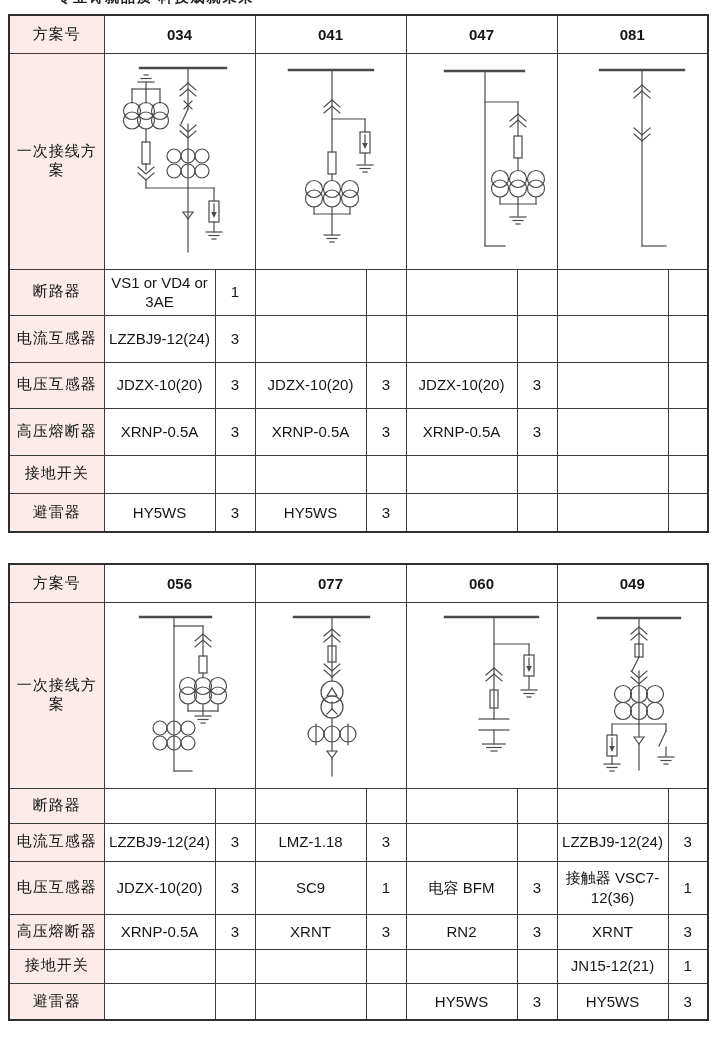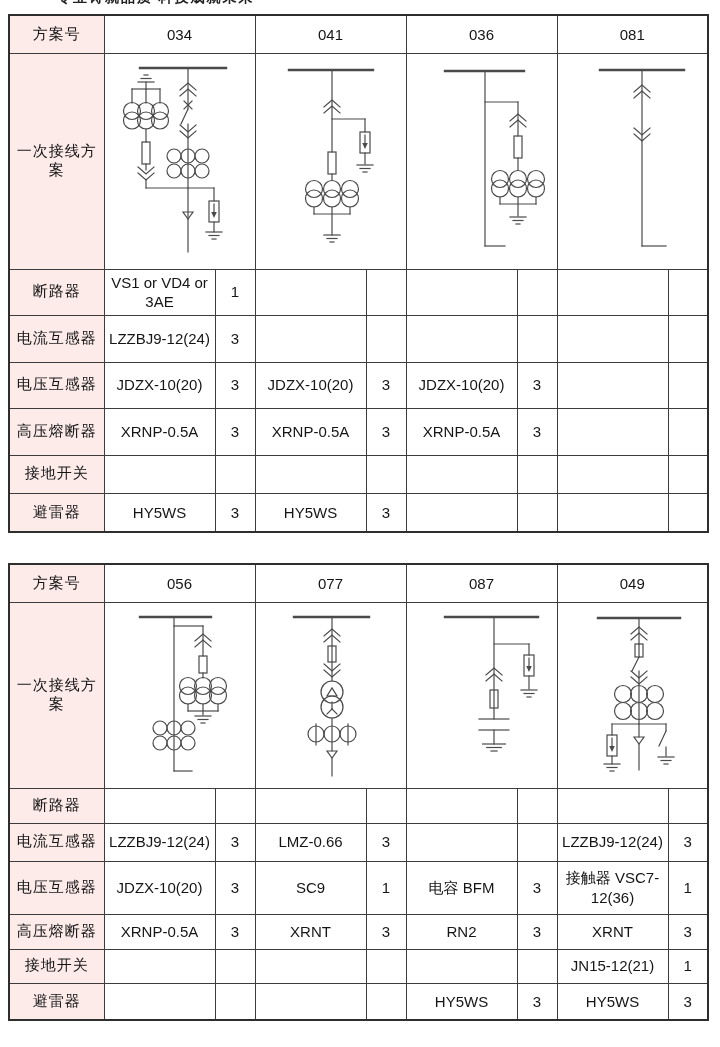--- a/index.html
+++ b/index.html
@@ -6,21 +6,21 @@
   .page{position:relative;width:720px;height:1047px;background:#ffffff;overflow:hidden;
         font-family:"Liberation Sans",sans-serif;color:#151515;}
   .caption{position:absolute;top:0;left:57px;width:260px;height:8px;overflow:hidden;}
   .caption span{display:block;transform:translateY(-11px);font-family:"Liberation Serif",serif;
         font-weight:bold;font-size:14px;letter-spacing:2px;white-space:nowrap;color:#222;}
   table.t{border-collapse:collapse;table-layout:fixed;position:absolute;left:8px;width:580px;
         border:2px solid #2e2e2e;background:#fff;}
   table.t td{border:1px solid #3c3c3c;text-align:center;vertical-align:middle;
         padding:1px 2px;font-size:15px;line-height:1.3;overflow:hidden;word-break:break-word;}
   td.lab{background:#fcebe9;font-family:"Liberation Serif",serif;font-size:16px;letter-spacing:1px;}
-  td.num{font-weight:400;font-size:15.5px;}
+  td.num{font-weight:700;font-size:15.5px;}
   td.qty{font-size:15px;}
   td.diag{padding:2px;}
   svg.d{display:block;margin:0 auto;}
   svg.d *{stroke:#4a4a4a;fill:none;stroke-width:1.2;stroke-linecap:square;}
   #symdefs *{stroke:#4a4a4a;fill:none;stroke-width:1.2;stroke-linecap:square;}
   svg.d .bb,#symdefs .bb{stroke-width:2.4;}
 </style>
 </head>
 <body>
 
@@ -73,21 +73,21 @@
         <col style="width:111px">
       <col style="width:40px">
         <col style="width:111px">
         <col style="width:40px">
     </colgroup>
     <tbody>
         <tr style="height:38px">
       <td class="lab">方案号</td>
       <td class="num" colspan="2">034</td>
       <td class="num" colspan="2">041</td>
-      <td class="num" colspan="2">036</td>
+      <td class="num" colspan="2">047</td>
       <td class="num" colspan="2">081</td>
     </tr>
     <tr style="height:216px">
       <td class="lab">一次接线方案</td>
       <td class="diag" colspan="2">
         <svg class="d" width="140" height="210" viewBox="0 0 140 210">
           <line class="bb" x1="30" y1="12" x2="116" y2="12"></line>
           <line x1="78" y1="12" x2="78" y2="53"></line>
           <use href="#chevU" transform="translate(78,29)"></use>
           <line x1="74" y1="45" x2="82" y2="53"></line>
@@ -256,21 +256,21 @@
         <col style="width:111px">
       <col style="width:40px">
         <col style="width:111px">
         <col style="width:40px">
     </colgroup>
     <tbody>
         <tr style="height:38px">
       <td class="lab">方案号</td>
       <td class="num" colspan="2">056</td>
       <td class="num" colspan="2">077</td>
-      <td class="num" colspan="2">087</td>
+      <td class="num" colspan="2">060</td>
       <td class="num" colspan="2">049</td>
     </tr>
     <tr style="height:186px">
       <td class="lab">一次接线方案</td>
       <td class="diag" colspan="2">
         <svg class="d" width="140" height="182" viewBox="0 0 140 182">
           <line class="bb" x1="30" y1="13" x2="101" y2="13"></line>
           <line x1="64" y1="13" x2="64" y2="167"></line>
           <line x1="64" y1="167" x2="82" y2="167"></line>
           <line x1="64" y1="22" x2="93" y2="22"></line>
@@ -373,21 +373,21 @@
       <td class="qty"></td>
       <td></td>
       <td class="qty"></td>
       <td></td>
       <td class="qty"></td>
     </tr>
     <tr style="height:38px">
       <td class="lab">电流互感器</td>
       <td>LZZBJ9-12(24)</td>
       <td class="qty">3</td>
-      <td>LMZ-0.66</td>
+      <td>LMZ-1.18</td>
       <td class="qty">3</td>
       <td></td>
       <td class="qty"></td>
       <td>LZZBJ9-12(24)</td>
       <td class="qty">3</td>
     </tr>
     <tr style="height:53px">
       <td class="lab">电压互感器</td>
       <td>JDZX-10(20)</td>
       <td class="qty">3</td>

